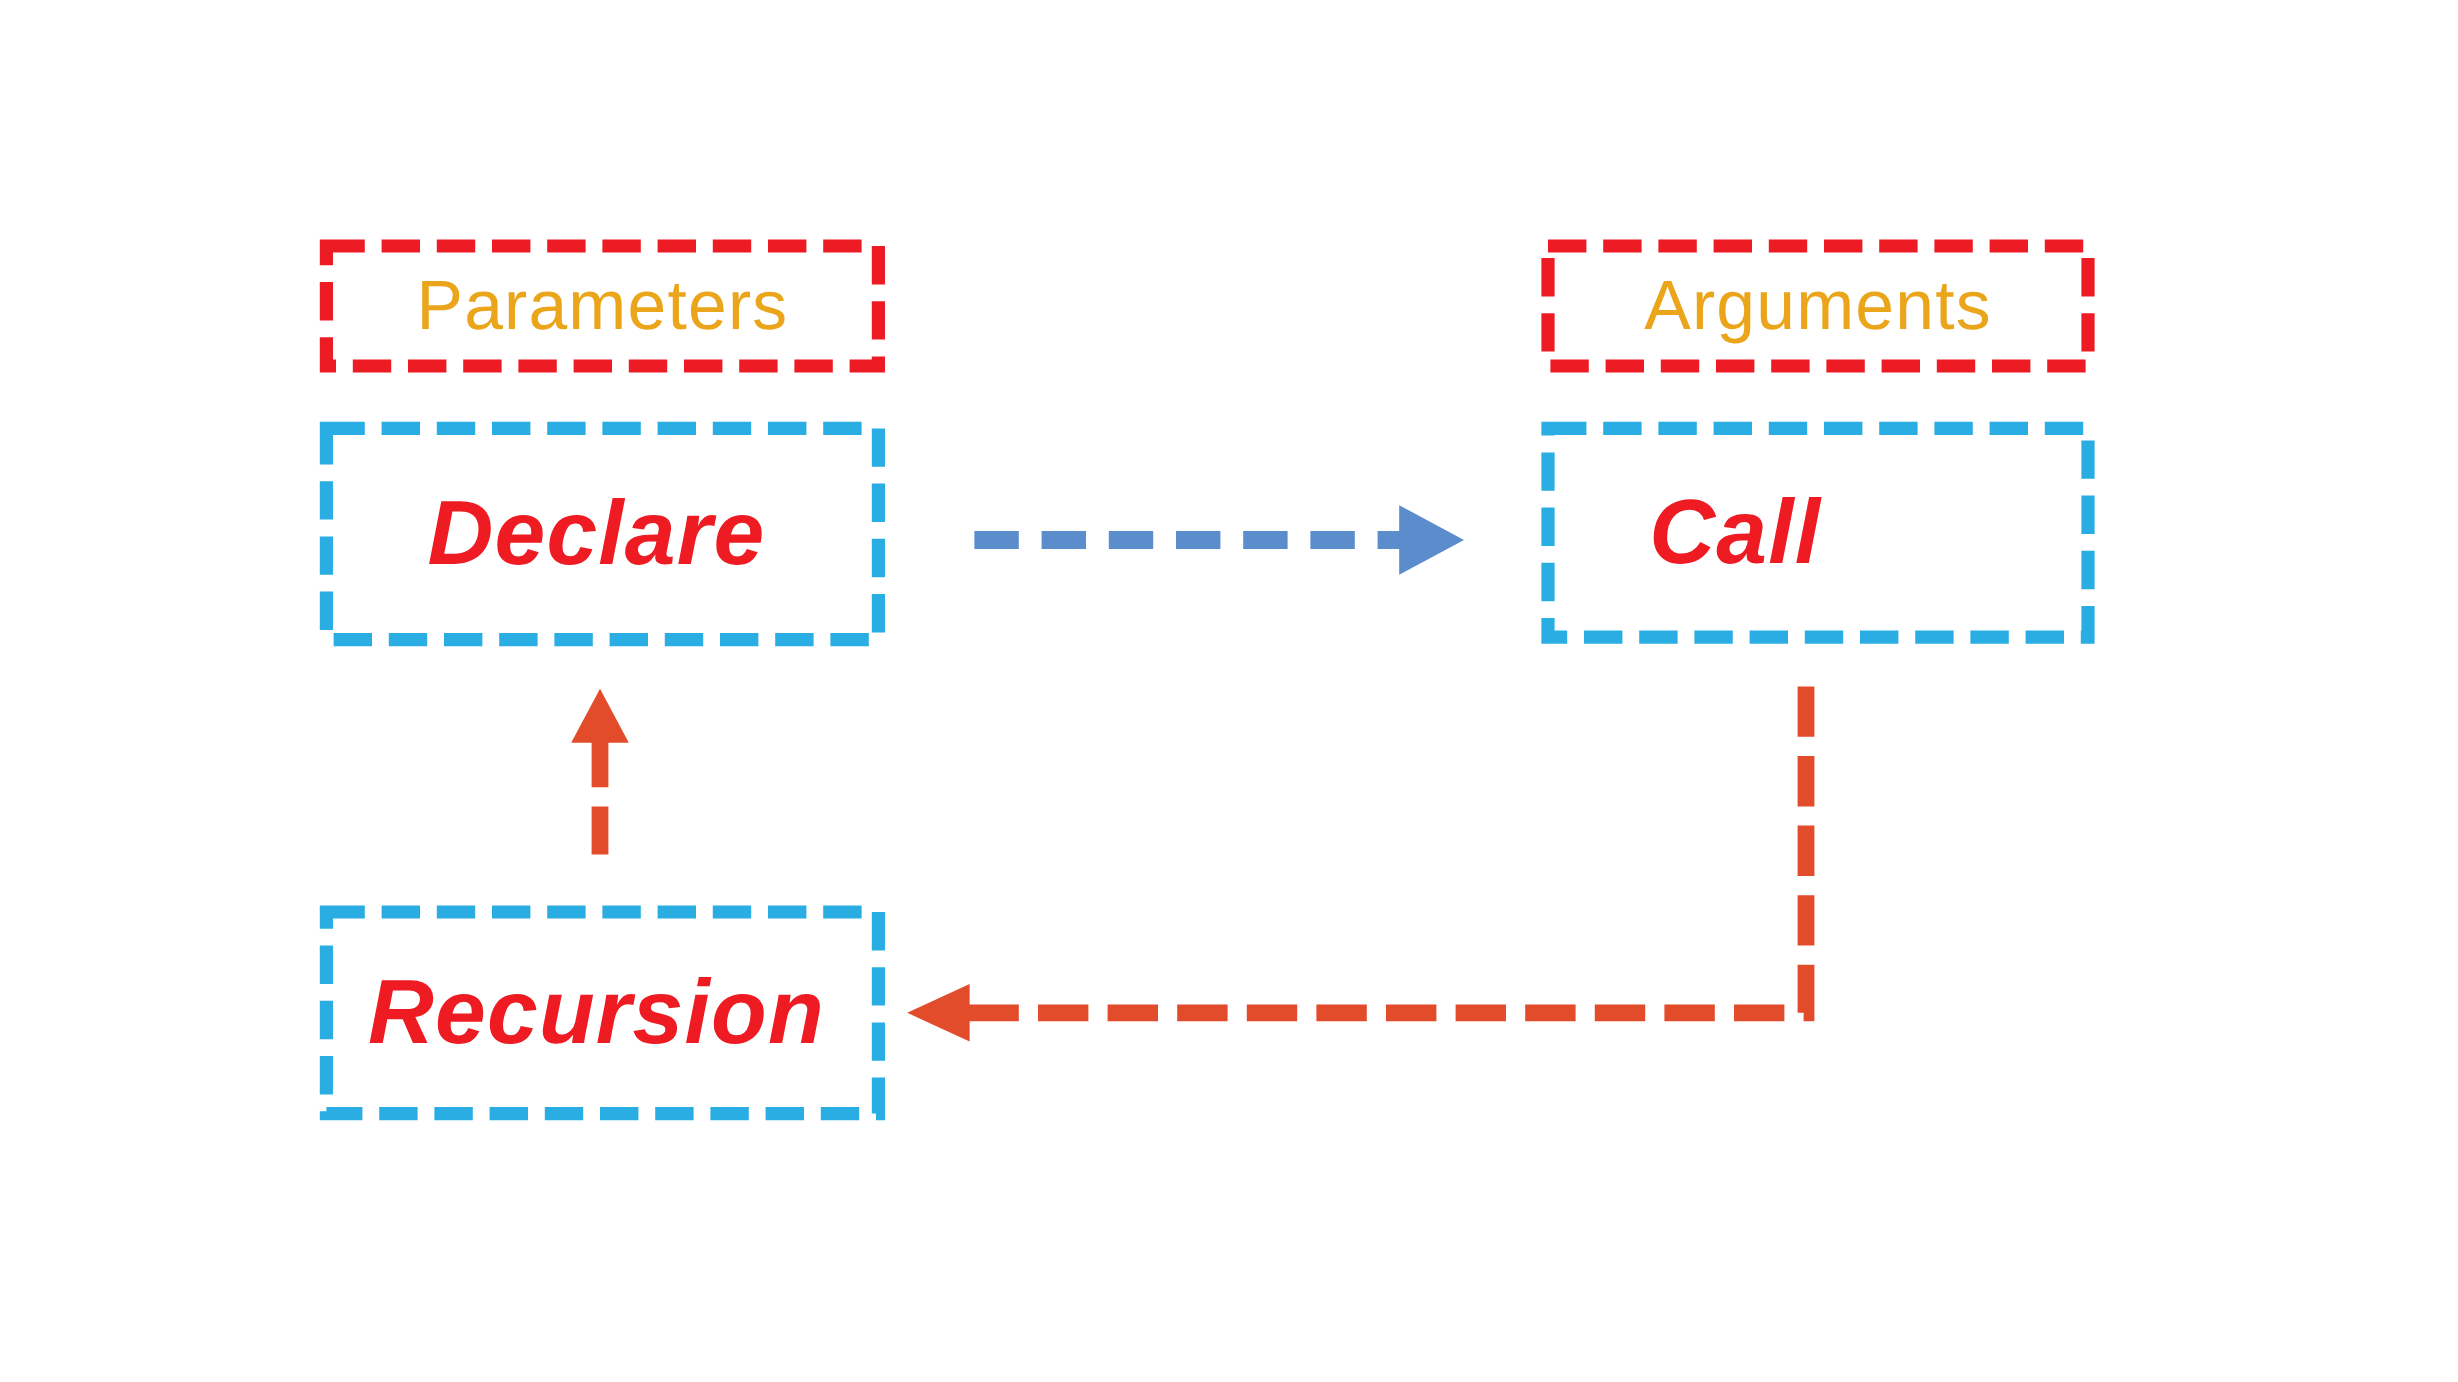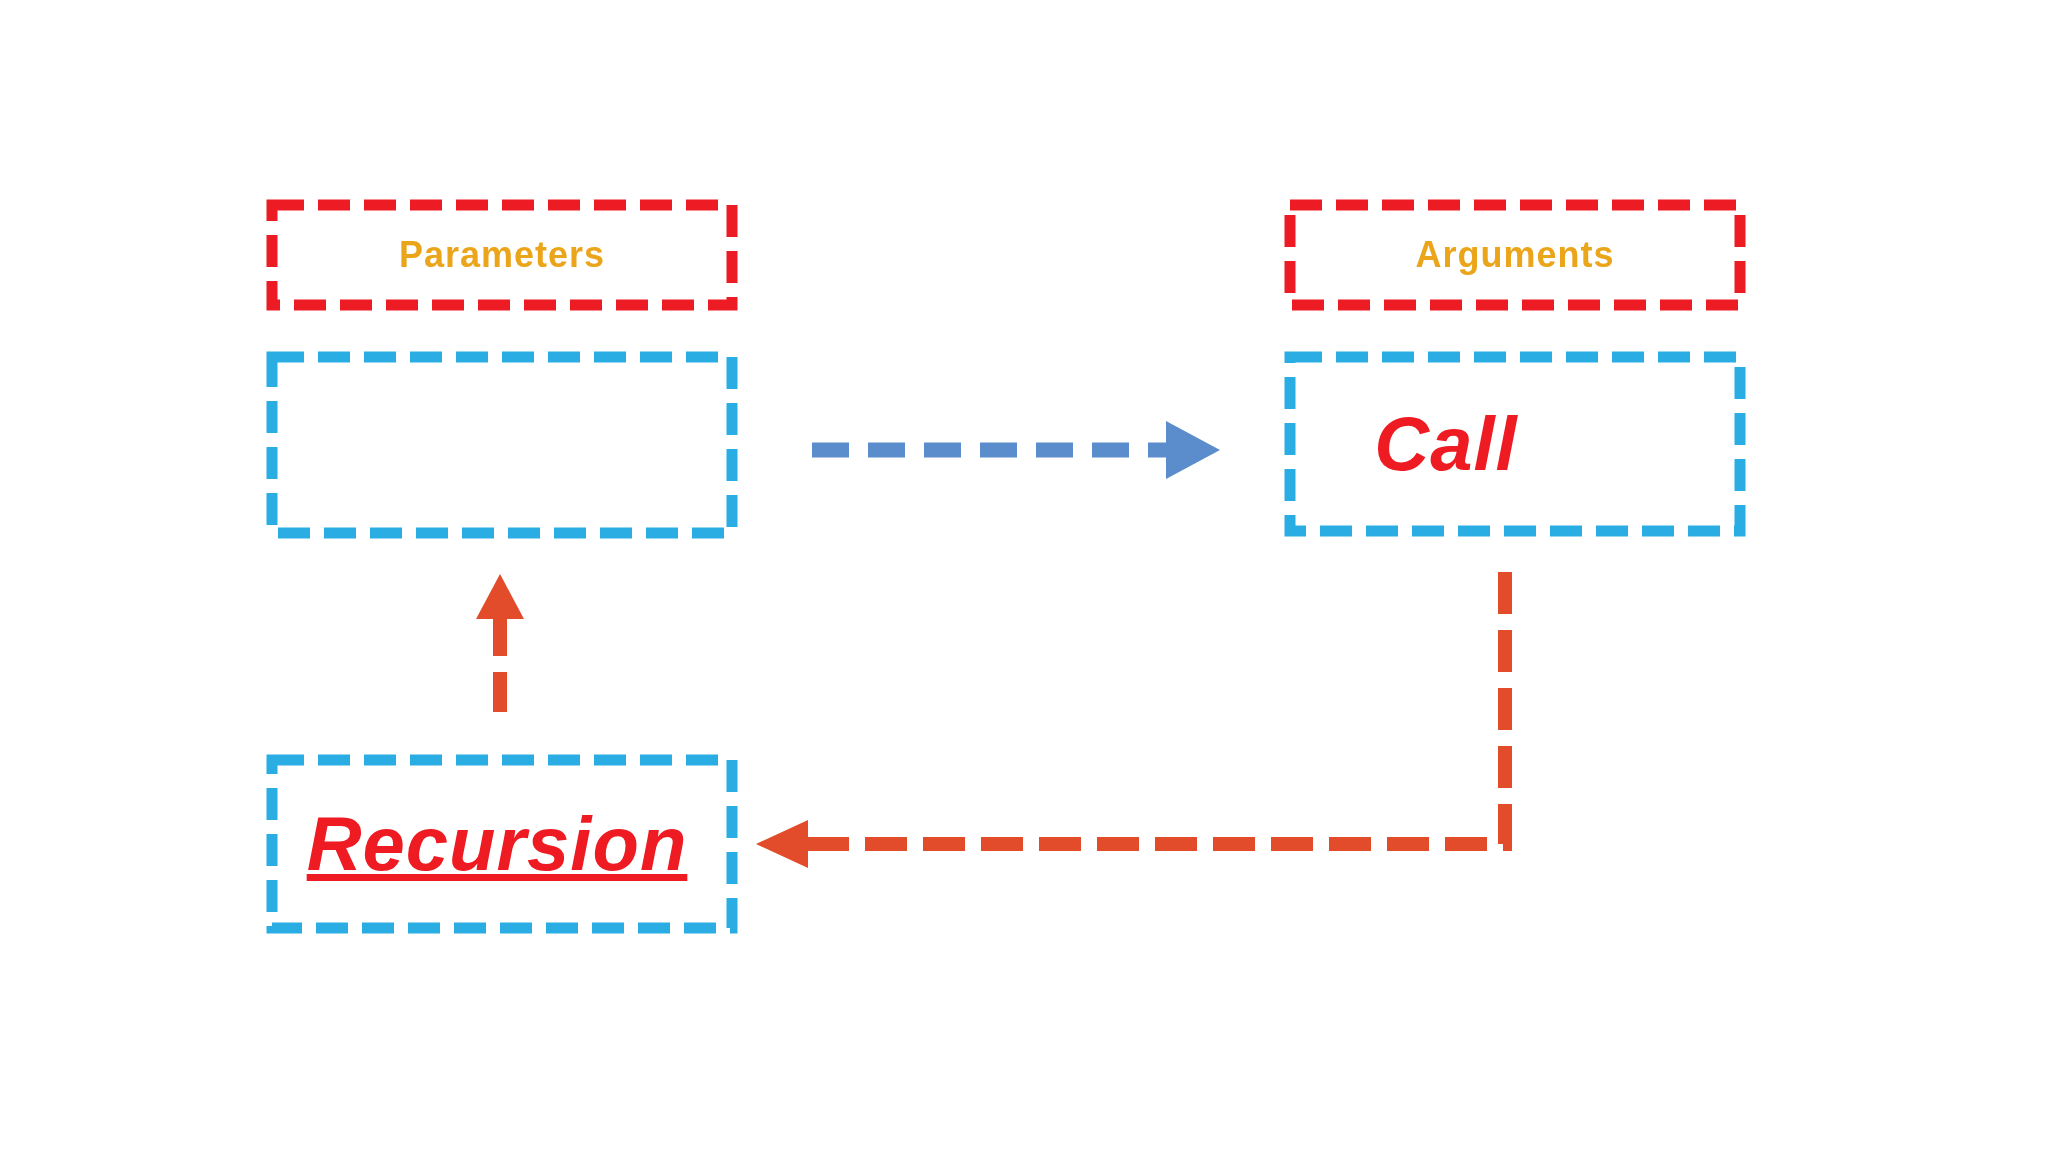--- a/index.html
+++ b/index.html
@@ -21,21 +21,21 @@
   .box-cyan{stroke:var(--cyan-border);}
   .edge-blue{stroke:var(--blue-arrow);}
   .head-blue{fill:var(--blue-arrow);}
   .edge-orange{stroke:var(--orange-arrow);}
   .head-orange{fill:var(--orange-arrow);}
   .label{
     position:absolute;display:flex;align-items:center;justify-content:center;
     text-align:center;line-height:1;letter-spacing:1px;
   }
   .label-gold{
-    color:var(--gold-text);font-size:36px;font-weight:700;
+    color:var(--gold-text);font-size:58px;font-weight:400;
   }
   .label-red{
     color:var(--red-text);font-size:76px;font-weight:800;font-style:italic;
     padding-right:10px;
   }
 </style>
 </head>
 <body>
 
 <div class="stage">
@@ -65,18 +65,19 @@
     <g>
       <path class="edge-orange" d="M 1505 572 L 1505 844 L 802 844" fill="none" stroke-width="14" stroke-dasharray="42 16"></path>
       <polygon class="head-orange" points="808,820 808,868 756,844"></polygon>
     </g>
   </svg>
 
   <div class="label label-gold" style="left:272px;top:205px;width:460px;height:100px;">Parameters</div>
 
   <div class="label label-gold" style="left:1290px;top:205px;width:450px;height:100px;">Arguments</div>
 
+  <div class="label label-red" style="left:272px;top:357px;width:460px;height:176px;">Declare</div>
 
   <div class="label label-red" style="left:1226px;top:357px;width:450px;height:174px;">Call</div>
 
-  <div class="label label-red" style="left:272px;top:760px;width:460px;height:168px;text-decoration:underline;">Recursion</div>
+  <div class="label label-red" style="left:272px;top:760px;width:460px;height:168px;">Recursion</div>
 
 </div>
 
 </body></html>

